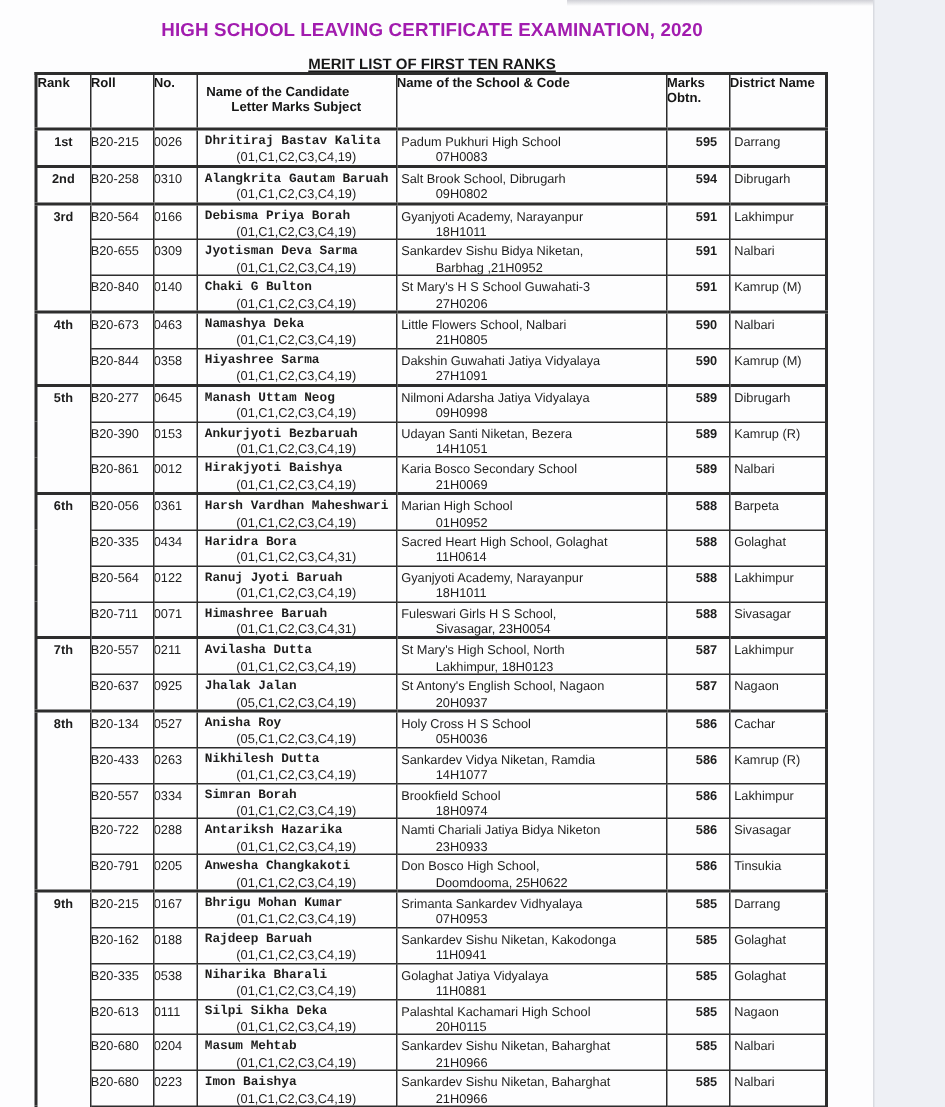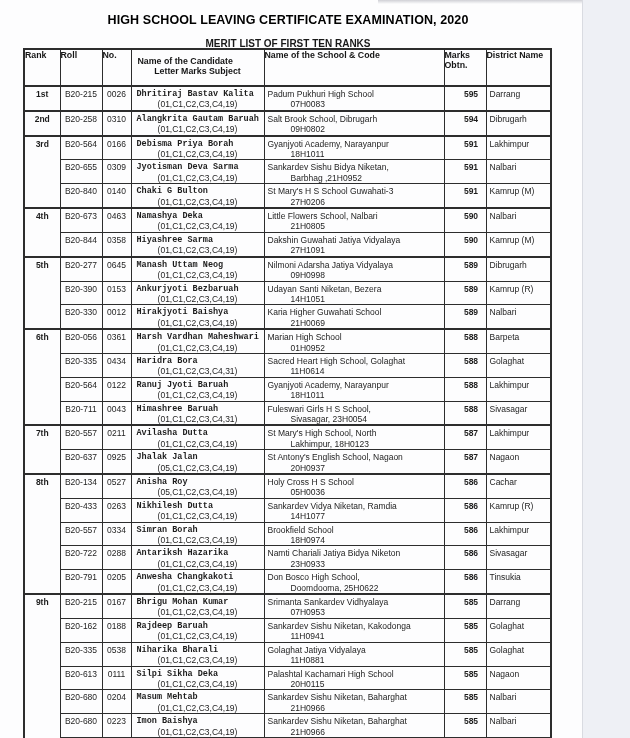--- a/index.html
+++ b/index.html
@@ -14,21 +14,21 @@
     position:absolute;top:0;left:582px;width:48px;height:738px;
     background:#eef0f5;border-left:1px solid #d9dbe1;
   }
   .top-shade{
     position:absolute;top:0;left:378px;width:204px;height:4px;
     background:linear-gradient(to bottom, rgba(90,92,110,.28), rgba(90,92,110,0));
   }
   .page-title{
     position:absolute;top:13px;left:0;width:576px;
     text-align:center;font-weight:bold;font-size:12.5px;letter-spacing:.1px;
-    color:#000000;
+    color:#a21caf;
   }
   .page-subtitle{
     position:absolute;top:33px;left:0;width:576px;text-align:center;
   }
   .page-subtitle span{
     font-weight:bold;font-size:10px;text-decoration:underline;color:#181818;
   }
   table.merit{
     position:absolute;left:23px;top:48px;width:527px;
     border-collapse:collapse;table-layout:fixed;
@@ -43,21 +43,21 @@
   .merit thead th{font-weight:bold;font-size:8.8px;color:#161616;}
   .h-center{text-align:center;padding-top:10px;}
   .h-name .l1{padding:6px 0 0 6px;white-space:nowrap;}
   .h-name .l2{text-align:center;white-space:nowrap;}
   .h-school{padding:4px 0 0 4px;white-space:nowrap;margin-left:28px;}
   .h-marks{text-align:center;padding-top:6px;margin-left:25px;}
   .h-district{padding:6px 0 0 4px;white-space:nowrap;}
   .merit tbody tr{height:22.8px;}
   .merit tbody tr.grp td{border-top:2px solid #2d2d2d;}
   td.rank{font-weight:bold;text-align:center;padding-top:2px;margin-top:16px;}
-  td.roll,td.no{text-align:center;padding-top:2px;}
+  td.roll,td.no{text-align:left;padding-top:2px;}
   td.marks{font-weight:bold;text-align:center;padding-top:2px;padding-left:12px;}
   td.district{padding:2px 0 0 3px;white-space:nowrap;}
   td.name .nm{font-weight:bold;padding:2px 0 0 5px;white-space:nowrap;font-family:Liberation Mono, monospace;}
   td.name .lm{text-align:center;white-space:nowrap;}
   td.school .s1{padding:2px 0 0 3px;white-space:nowrap;}
   td.school .s2{padding-left:26px;white-space:nowrap;}
 </style>
 </head>
 <body>
 
@@ -222,28 +222,28 @@
           <div class="lm">(01,C1,C2,C3,C4,19)</div>
         </td>
         <td class="school">
           <div class="s1">Udayan Santi Niketan, Bezera</div>
           <div class="s2">14H1051</div>
         </td>
         <td class="marks">589</td>
         <td class="district">Kamrup (R)</td>
       </tr>
       <tr>
-        <td class="roll">B20-330</td>
+        <td class="roll">B20-861</td>
         <td class="no">0012</td>
         <td class="name">
           <div class="nm">Hirakjyoti Baishya</div>
           <div class="lm">(01,C1,C2,C3,C4,19)</div>
         </td>
         <td class="school">
-          <div class="s1">Karia Higher Guwahati School</div>
+          <div class="s1">Karia Bosco Secondary School</div>
           <div class="s2">21H0069</div>
         </td>
         <td class="marks">589</td>
         <td class="district">Nalbari</td>
       </tr>
       <tr class="grp">
         <td class="rank" rowspan="4">6th</td>
         <td class="roll">B20-056</td>
         <td class="no">0361</td>
         <td class="name">
@@ -280,21 +280,21 @@
         </td>
         <td class="school">
           <div class="s1">Gyanjyoti Academy, Narayanpur</div>
           <div class="s2">18H1011</div>
         </td>
         <td class="marks">588</td>
         <td class="district">Lakhimpur</td>
       </tr>
       <tr>
         <td class="roll">B20-711</td>
-        <td class="no">0043</td>
+        <td class="no">0071</td>
         <td class="name">
           <div class="nm">Himashree Baruah</div>
           <div class="lm">(01,C1,C2,C3,C4,31)</div>
         </td>
         <td class="school">
           <div class="s1">Fuleswari Girls  H S School,</div>
           <div class="s2">Sivasagar, 23H0054</div>
         </td>
         <td class="marks">588</td>
         <td class="district">Sivasagar</td>

